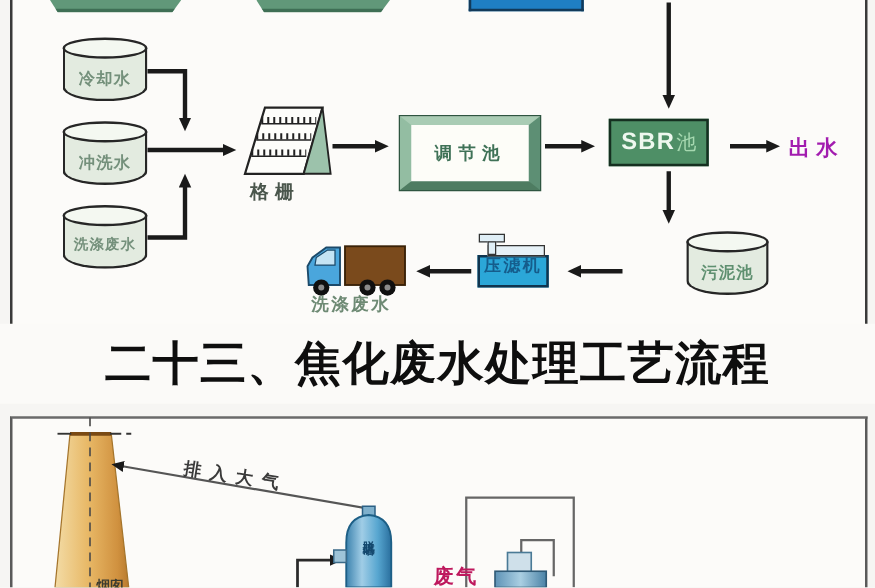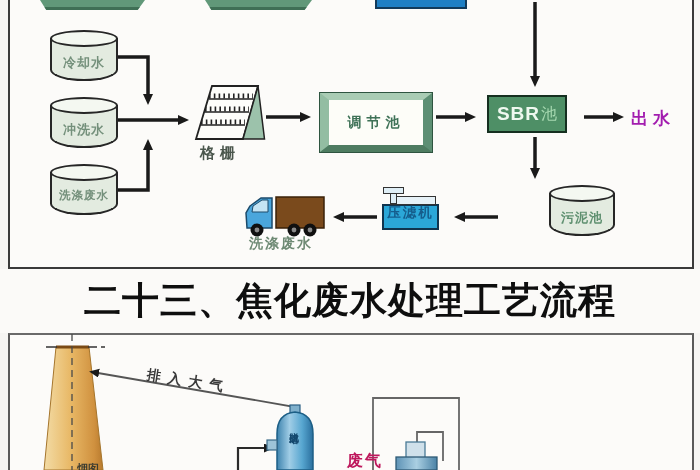--- a/index.html
+++ b/index.html
@@ -4,21 +4,21 @@
 <style>
   * { margin:0; padding:0; box-sizing:border-box; }
   html,body { width:700px; height:470px; overflow:hidden; background:#f6f5f3;
     font-family:"Liberation Sans", sans-serif; }
   .page { position:relative; width:700px; height:470px; }
 
   
   .panel { position:absolute; left:8px; width:686px; background:#fcfbf9; overflow:hidden; }
   .panel-top { top:0; height:269px; border-left:2px solid #3a3a3a; border-right:2px solid #3a3a3a; border-bottom:2px solid #3a3a3a; }
   .panel-bottom { top:333px; height:137px; border-left:2px solid #5a5a5a; border-right:2px solid #5a5a5a; border-top:2px solid #6a6a6a; }
-  .title-band { position:absolute; left:0; top:269px; width:700px; height:64px;
+  .title-band { position:absolute; left:0; top:259px; width:700px; height:64px;
     display:flex; align-items:center; justify-content:center; background:#fbfaf8; }
   .title-band h1 { font-size:37px; font-weight:900; color:#0e0e0e; letter-spacing:1px;
     font-family:"DejaVu Sans","Liberation Sans",sans-serif; white-space:nowrap; }
 
   
   svg.layer { position:absolute; left:0; top:0; width:700px; height:470px; }
 
   
   .cut-green { position:absolute; top:0; height:10px; background:#619879;
     border-bottom:3px solid #3f6f55; clip-path:polygon(0 0,100% 0,93% 100%,6% 100%); }

